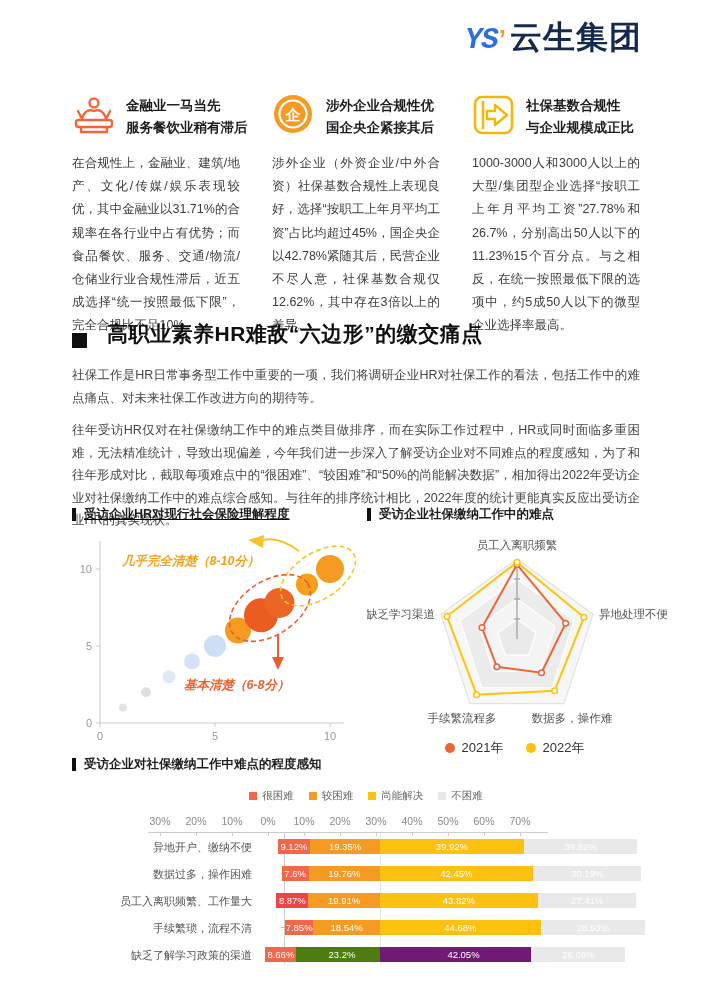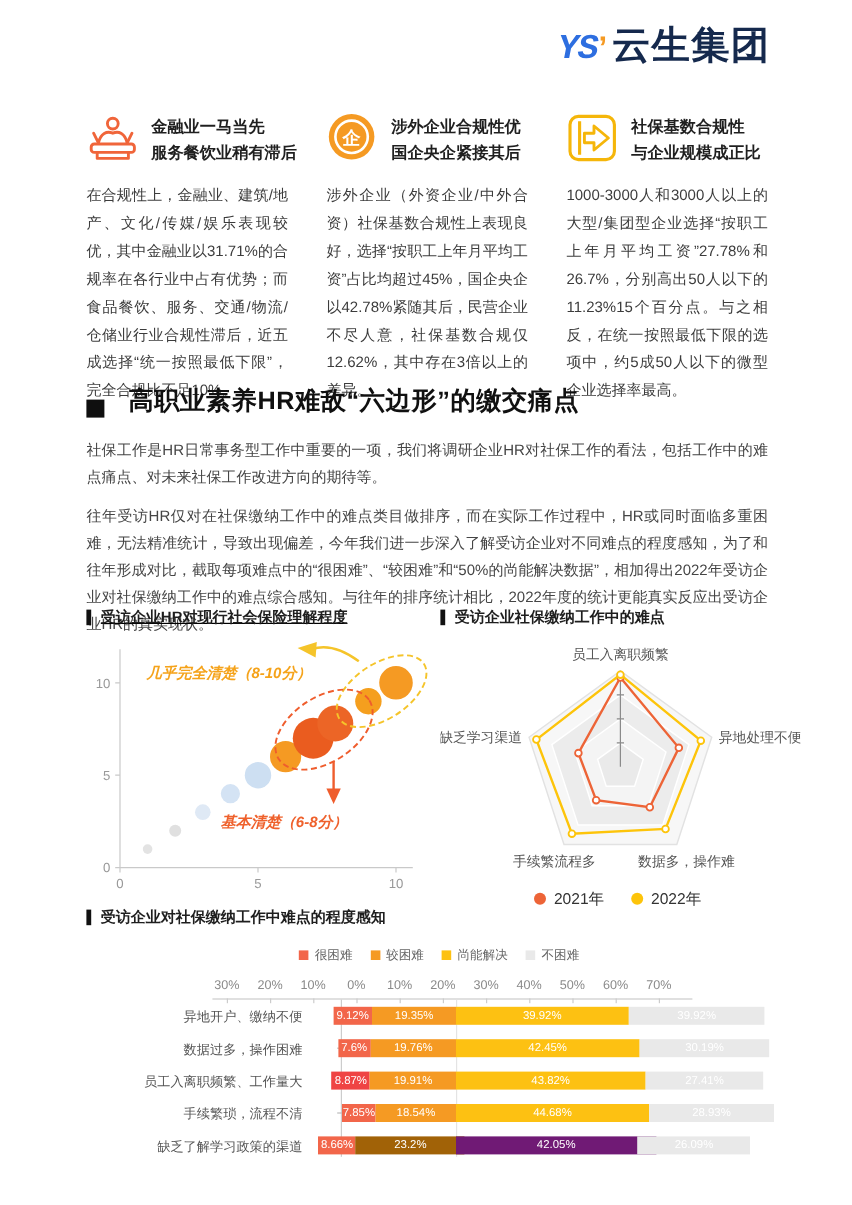--- a/index.html
+++ b/index.html
@@ -40,21 +40,21 @@
 
   .radar-legend { display:flex; justify-content:center; gap:22px; margin-top:2px; }
   .radar-legend .item { display:flex; align-items:center; gap:7px; font-size:13px; color:#333; }
   .radar-legend .dot { width:10px; height:10px; border-radius:50%; flex:none; }
 
   
   .bars-block { position:absolute; top:756px; left:72px; width:588px; }
   .bars-legend { display:flex; justify-content:center; gap:15px; margin-top:16px; }
   .bars-legend .item { display:flex; align-items:center; gap:5px; font-size:10.5px; color:#666; }
   .bars-legend .sq { width:8px; height:8px; flex:none; }
-  .axis-row { position:relative; margin-left:105px; width:400px; height:24px; border-bottom:1px solid #ccc; margin-top:6px; }
+  .axis-row { position:relative; margin-left:76px; width:400px; height:24px; border-bottom:1px solid #ccc; margin-top:6px; }
   .axis-row .tick-label { position:absolute; bottom:5px; width:44px; text-align:center; font-size:10.5px; color:#8a8a8a; }
   .axis-row .tick-mark { position:absolute; bottom:-4px; width:1px; height:4px; background:#ccc; }
   .bar-rows { position:relative; margin-left:188px; width:400px; height:135px; }
   .plot-border { position:absolute; left:24px; top:0; bottom:4px; width:1px; background:#ccc; }
   .zero-line { position:absolute; left:120px; top:0; bottom:4px; width:1px; background:#e4e4e4; }
   .bar-row { position:absolute; left:0; width:400px; height:27px; }
   .cat-label { position:absolute; right:408px; top:7px; width:180px; text-align:right; font-size:11px; color:#555; white-space:nowrap; }
   .row-tick { position:absolute; left:21px; top:13px; width:6px; height:1px; background:#bbb; }
   .seg { position:absolute; top:6px; height:15px; line-height:15px; text-align:center; font-size:9.5px; color:#fff; white-space:nowrap; }
 </style>
@@ -299,20 +299,20 @@
           <span class="row-tick"></span>
           <span class="seg" style="left:24.996000000000002px;width:28.259999999999998px;background:#f2664a">7.85%</span>
           <span class="seg" style="left:53.256px;width:66.744px;background:#f59a23">18.54%</span>
           <span class="seg" style="left:120px;width:160.848px;background:#fdc112">44.68%</span>
           <span class="seg" style="left:280.848px;width:104.148px;background:#e9e9e9">28.93%</span>
         </div>
         <div class="bar-row" style="top:108px">
           <span class="cat-label">缺乏了解学习政策的渠道</span>
           <span class="row-tick"></span>
           <span class="seg" style="left:5.304000000000002px;width:31.176000000000002px;background:#f2664a">8.66%</span>
-          <span class="seg" style="left:36.480000000000004px;width:91px;background:#a16207">23.2%</span>
+          <span class="seg" style="left:36.480000000000004px;width:91px;background:#4d7c0f">23.2%</span>
           <span class="seg" style="left:120px;width:167px;background:#701a75">42.05%</span>
           <span class="seg" style="left:271.38px;width:93.924px;background:#e9e9e9">26.09%</span>
         </div>
       </div>
   </div>
 
 </div>
 
 </body></html>

